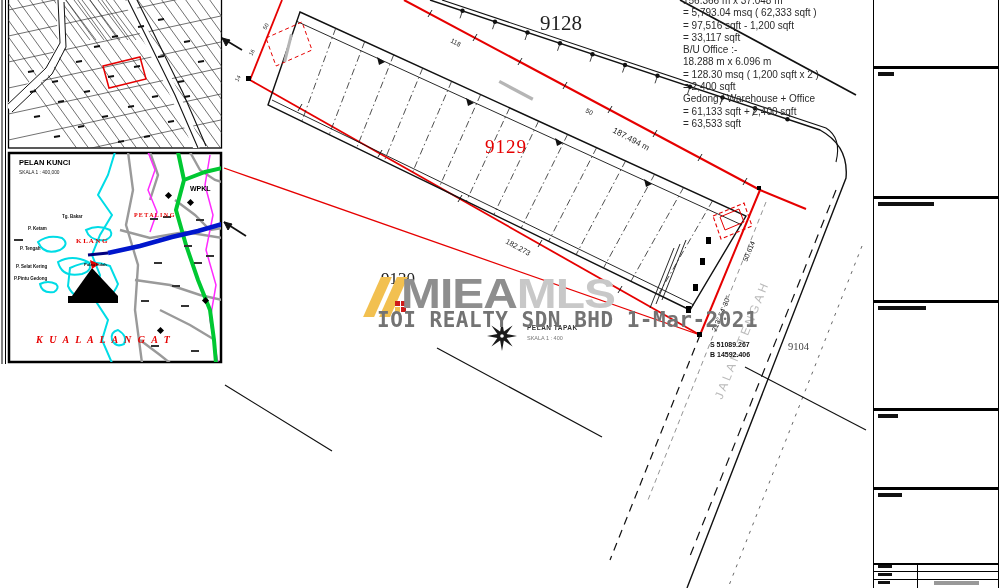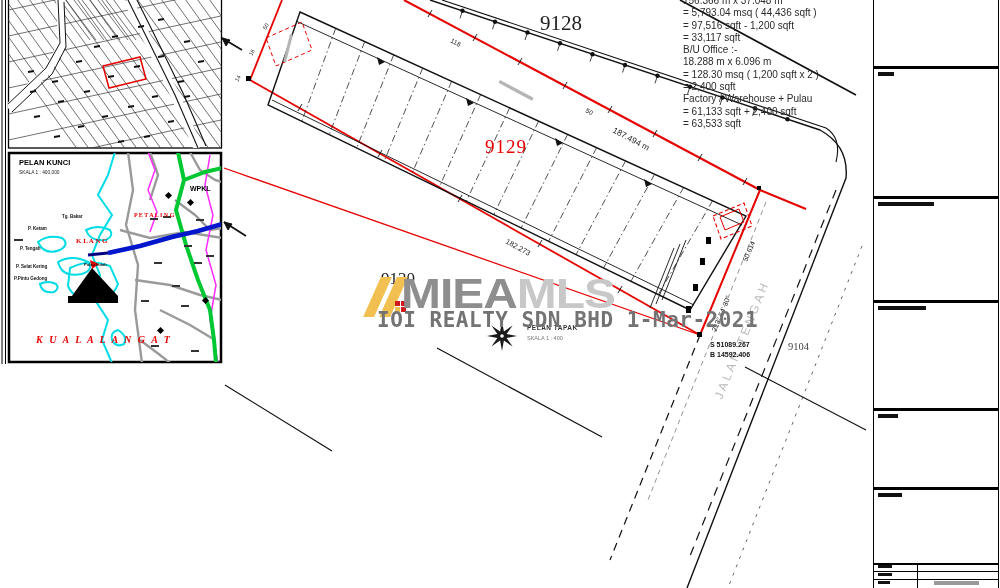--- a/index.html
+++ b/index.html
@@ -232,28 +232,28 @@
       <text x="20" y="250">P. Tengah</text>
       <text x="16" y="268">P. Selat Kering</text>
       <text x="14" y="280">P.Pintu Gedong</text>
       <text x="84" y="266" font-size="4">Pulau Indah</text>
     </g>
   </g>
 </svg>
 
 <div id="measure">
   <div>156.366 m x 37.048 m</div>
-  <div>= 5,793.04 msq ( 44,436 sqft )</div>
+  <div>= 5,793.04 msq ( 62,333 sqft )</div>
   <div>= 97,516 sqft - 1,200 sqft</div>
   <div>= 33,117 sqft</div>
   <div>B/U Office :-</div>
   <div>18.288 m x 6.096 m</div>
   <div>= 128.30 msq ( 1,200 sqft x 2 )</div>
   <div>= 2,400 sqft</div>
-  <div>Factory / Warehouse + Pulau</div>
+  <div>Gedong / Warehouse + Office</div>
   <div>= 61,133 sqft + 2,400 sqft</div>
   <div>= 63,533 sqft</div>
 </div>
 
 <div id="wm">
   <div>
     <div class="wm-bar" style="left:372px;top:277px;"></div>
     <div class="wm-bar" style="left:388px;top:277px;"></div>
     <div class="wm-sq" style="left:395px;top:301px;background:#cf1b1b;"></div>
     <div class="wm-sq" style="left:401px;top:301px;background:#cf1b1b;"></div>

